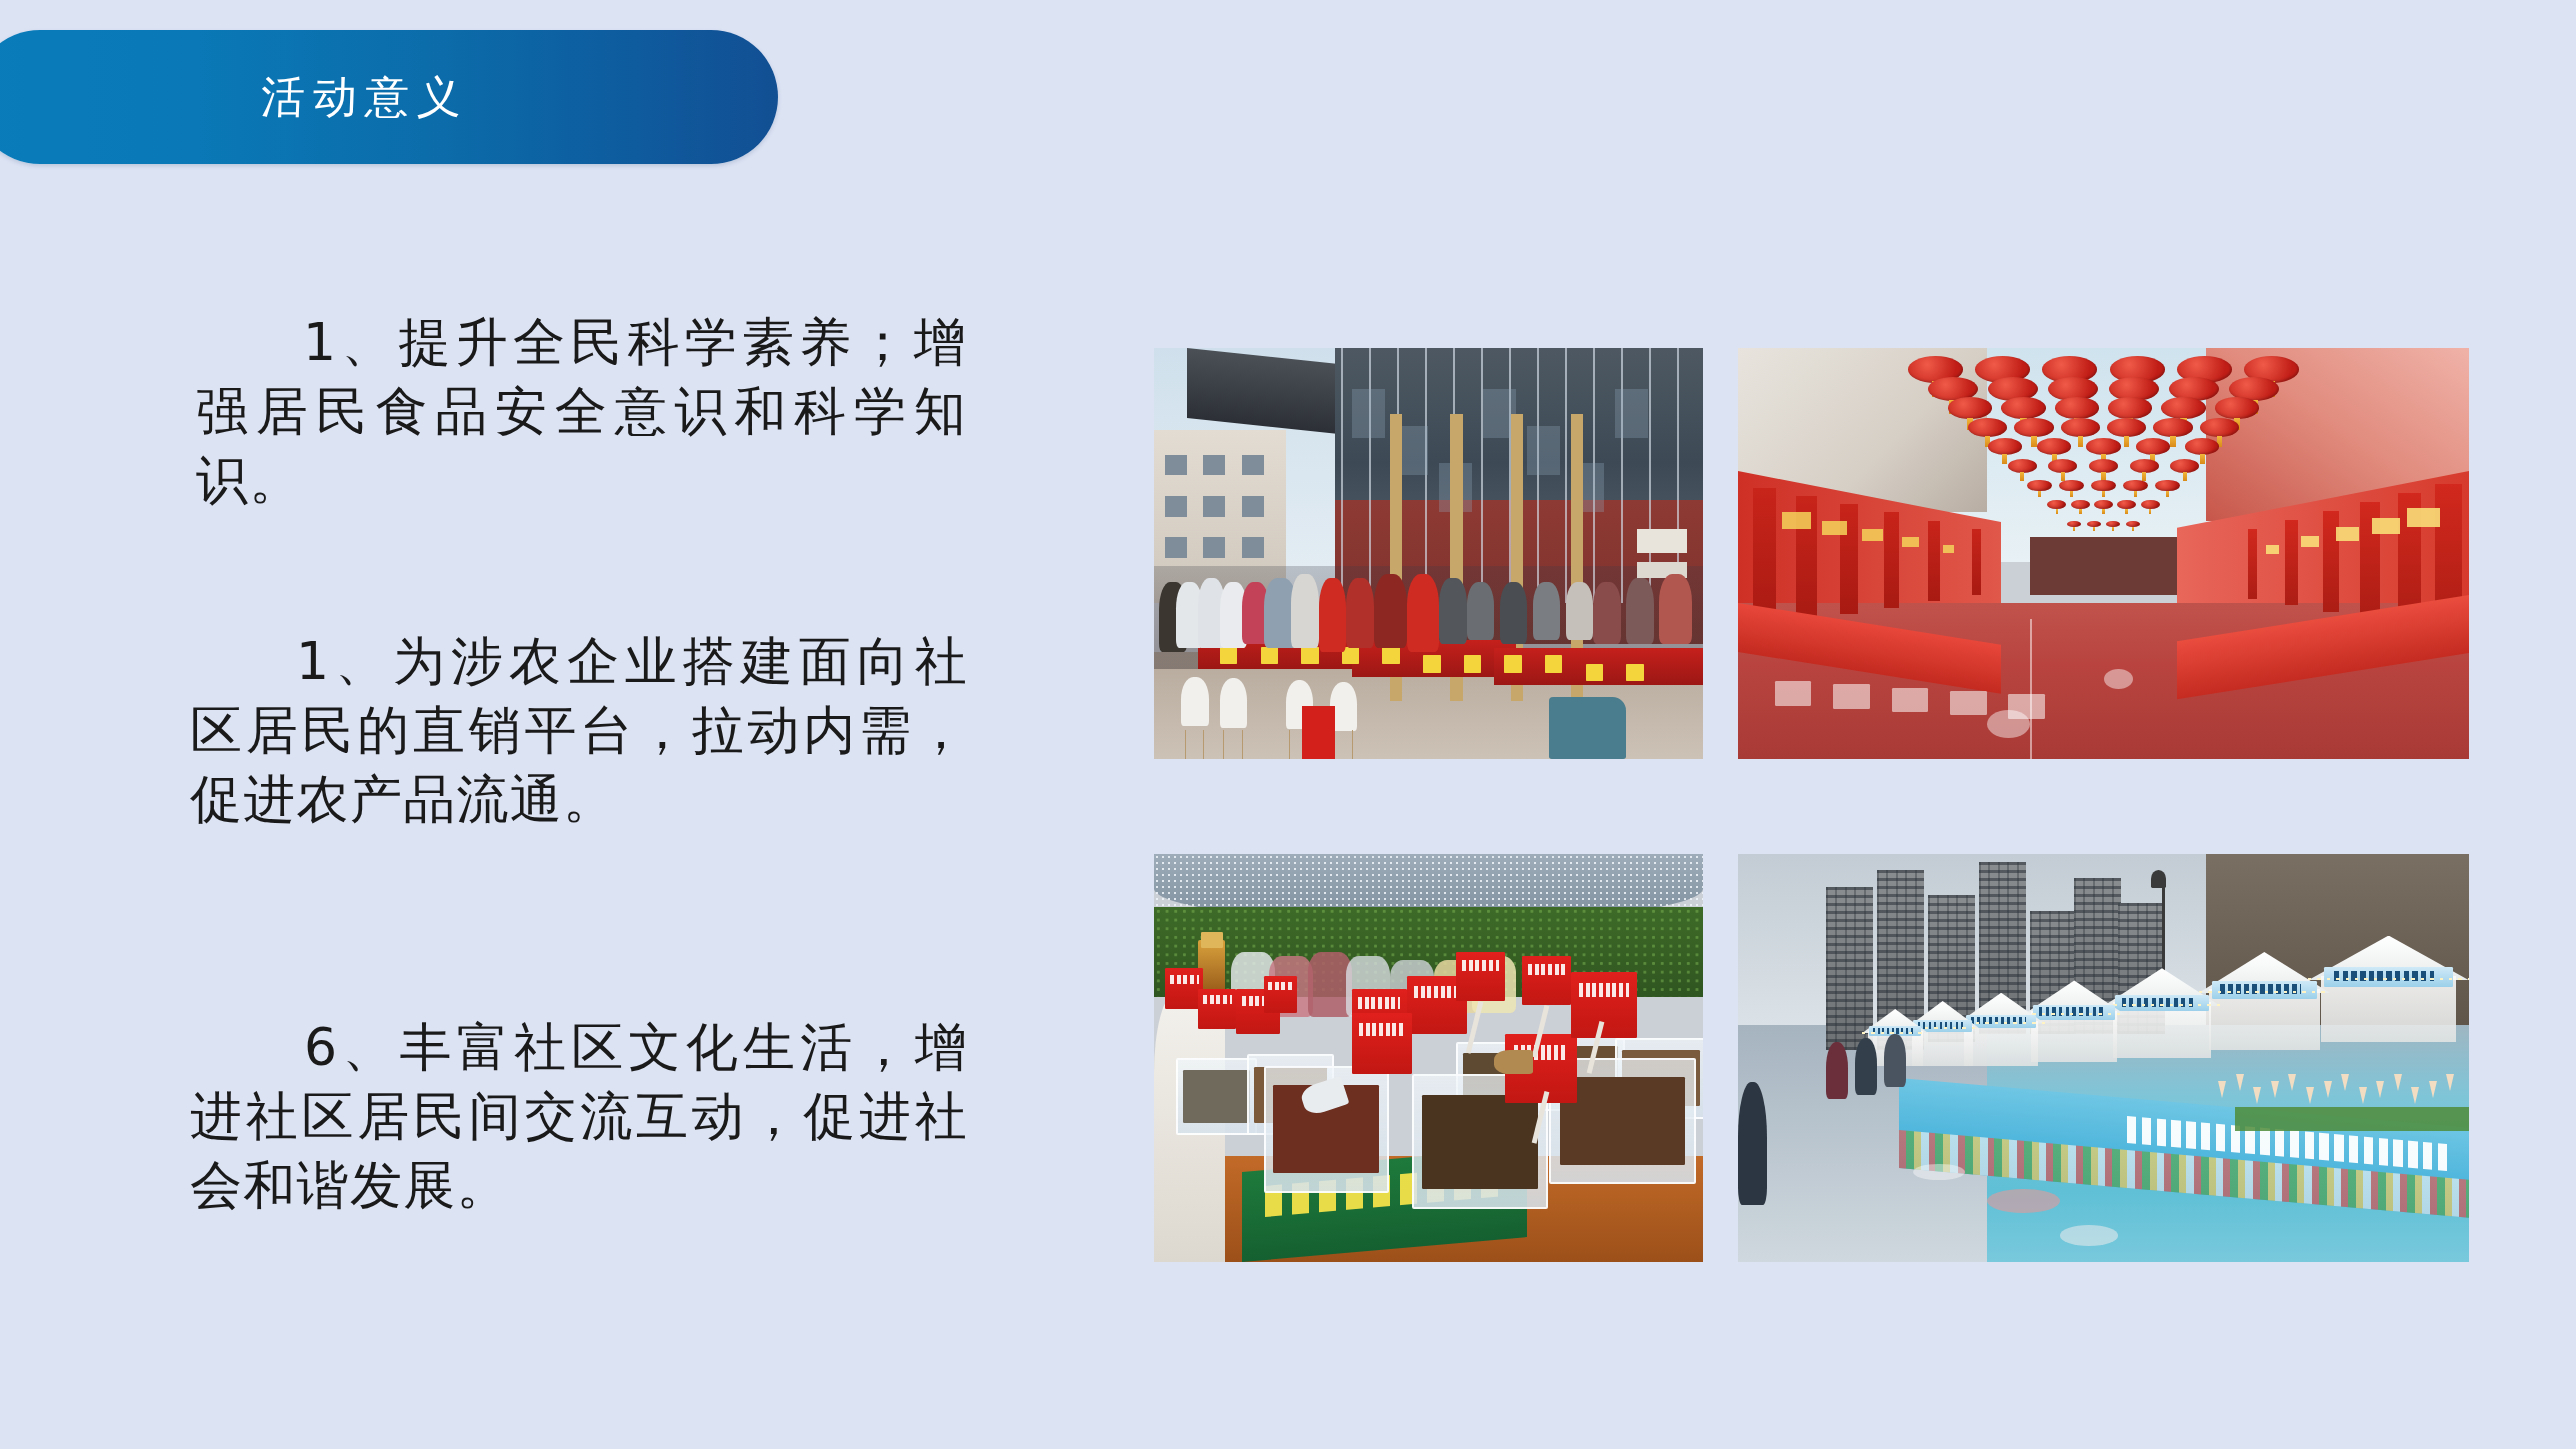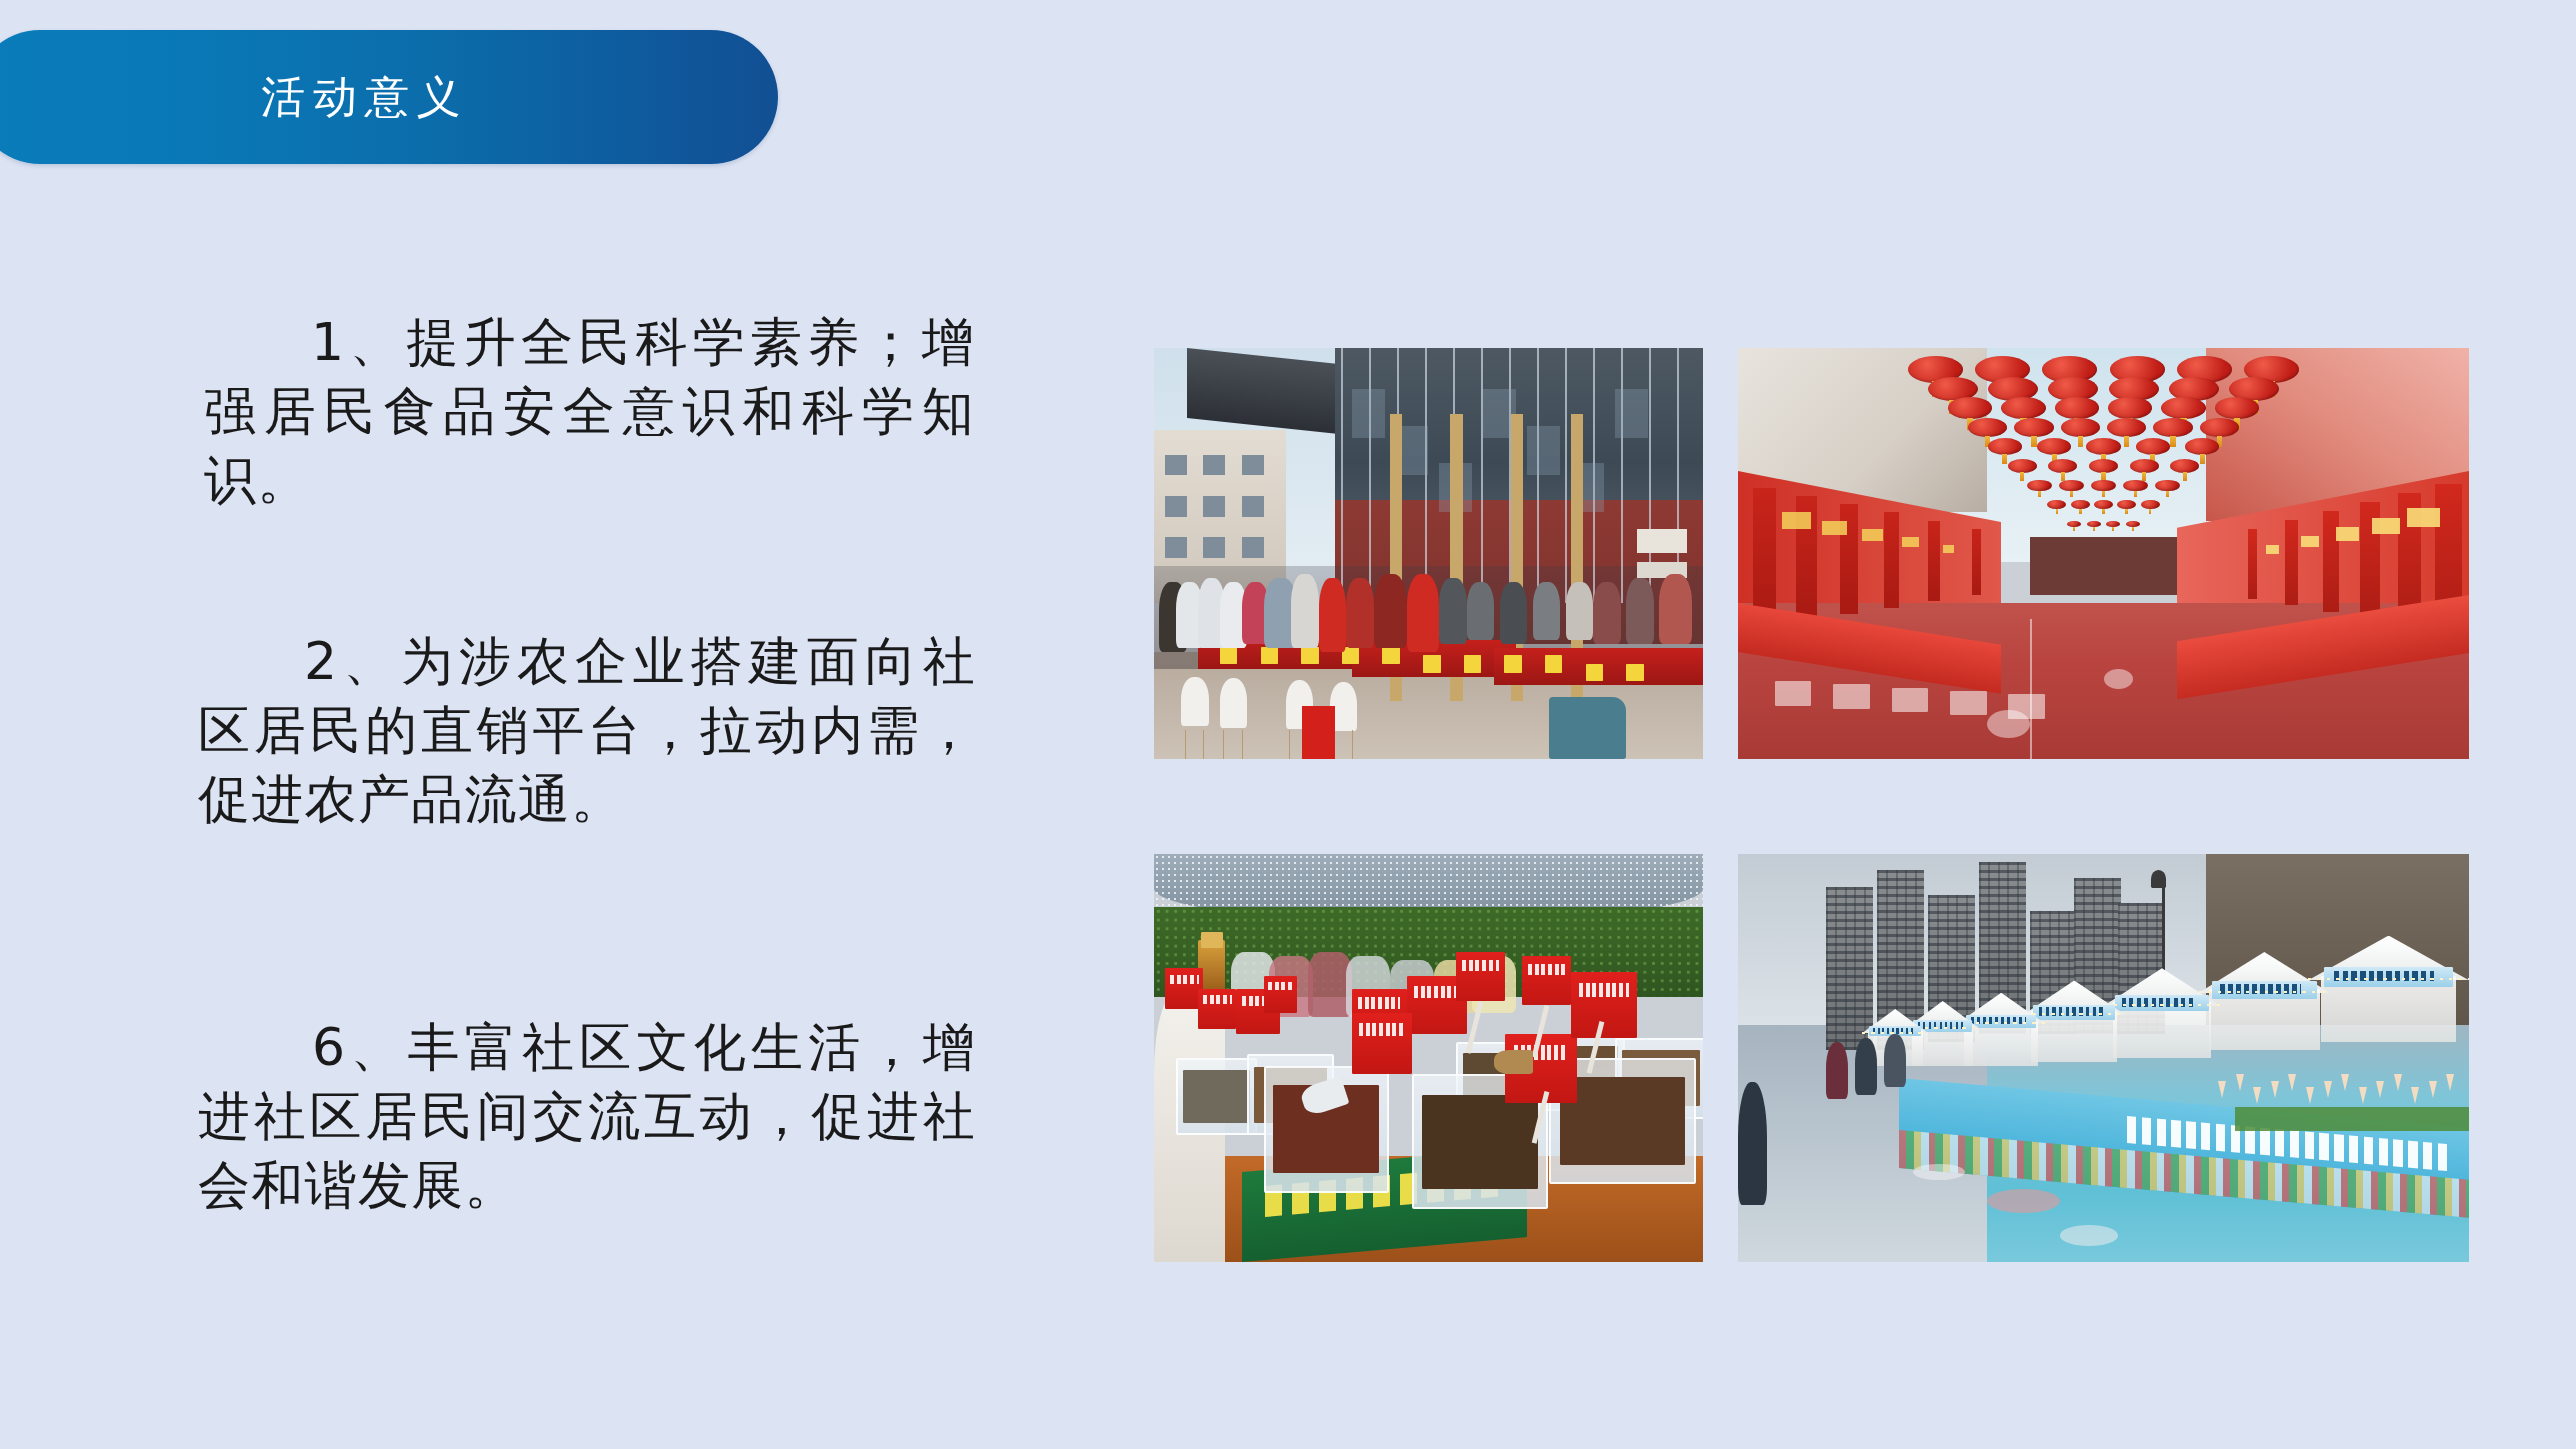--- a/index.html
+++ b/index.html
@@ -50,21 +50,21 @@
     position: absolute;
     left: 0;
     top: 164px;
     width: 2576px;
     height: 1285px;
   }
 
   
   #text-column {
     position: absolute;
-    left: 16px;
+    left: 8px;
     top: 0px;
     width: 1140px;
     height: 1285px;
   }
   .point-paragraph {
     position: absolute;
     width: 959px;
     color: #1a1a1a;
     font-size: 52px;
     line-height: 1.33;
@@ -362,21 +362,21 @@
 <body>
 
 <div id="header-banner">
   <div class="banner-title">活动意义</div>
 </div>
 
 <div id="content-area">
 
   <div id="text-column">
     <div class="point-paragraph" id="point-1">1、提升全民科学素养；增强居民食品安全意识和科学知识。</div>
-    <div class="point-paragraph" id="point-2">2、为涉农企业搭建面向社区居民的直销平台，拉动内需，促进农产品流通。</div>
+    <div class="point-paragraph" id="point-2">1、为涉农企业搭建面向社区居民的直销平台，拉动内需，促进农产品流通。</div>
     <div class="point-paragraph" id="point-3">6、丰富社区文化生活，增进社区居民间交流互动，促进社会和谐发展。</div>
   </div>
 
   <div id="photo-grid">
 
     <div class="photo">
       <div class="photo-canvas" id="c1">
         <div class="p1-sky"></div>
         <div class="p1-leftbuilding"></div>
         <div class="p1-canopy"></div>

